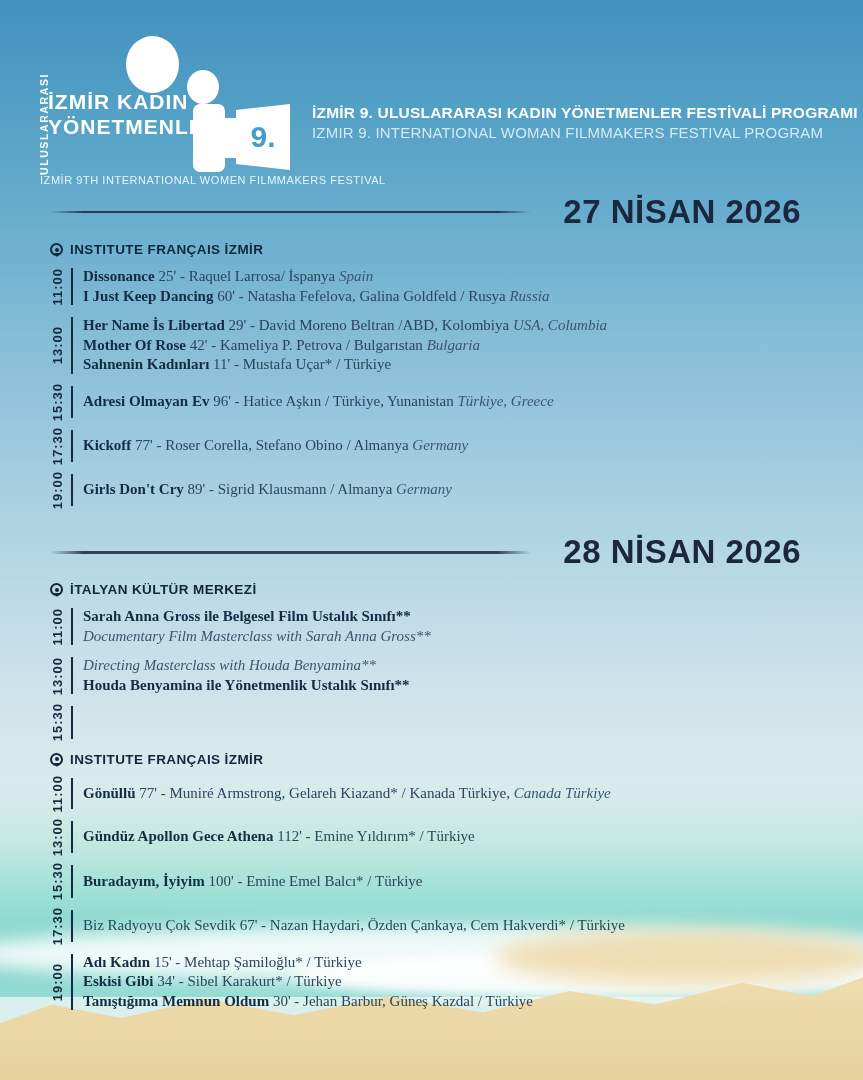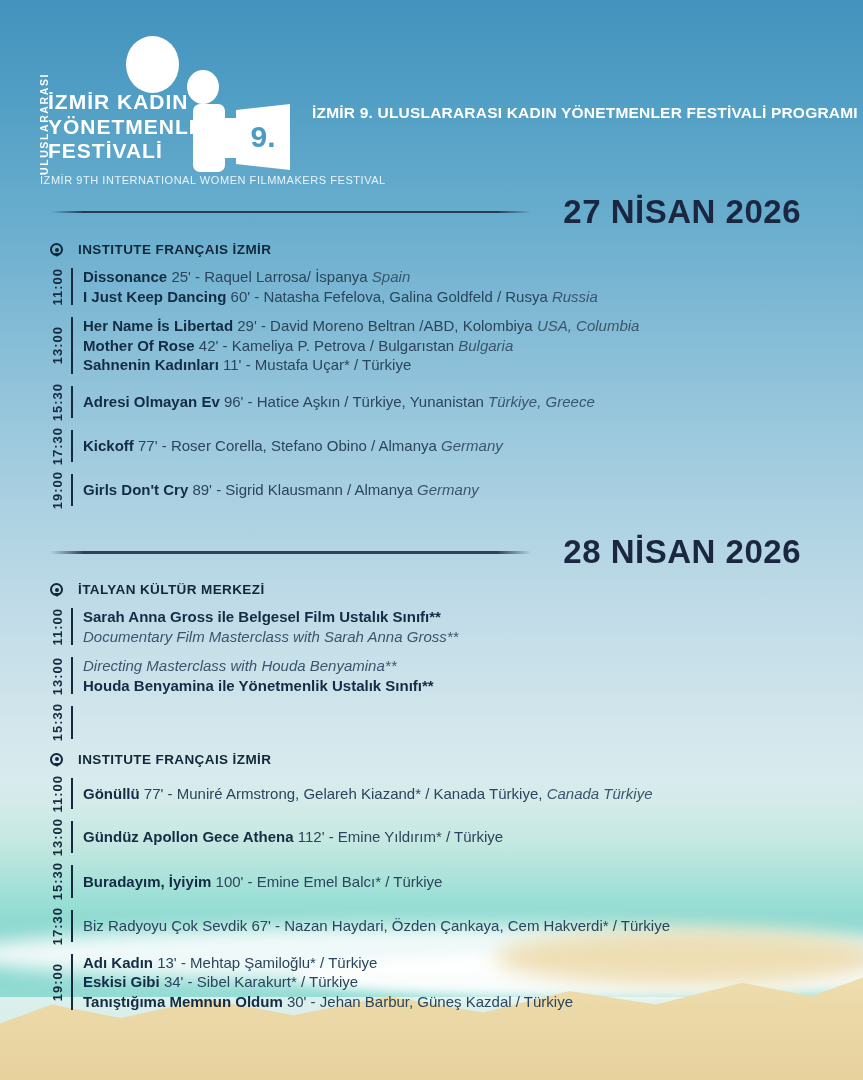--- a/index.html
+++ b/index.html
@@ -56,33 +56,33 @@
 
   
   .content{ position:relative; z-index:2; padding:0 62px 0 50px; }
   .day + .day{ margin-top:23px; }
   .date-row{ display:flex; align-items:center; gap:32px; margin:2px 0 6px; height:40px; }
   .date-line{ flex:1; height:2.5px;
     background:linear-gradient(90deg, rgba(27,39,65,0) 0%, rgba(27,39,65,.85) 7%,
       rgba(27,39,65,.85) 93%, rgba(27,39,65,0) 100%); }
   .date-text{ font-size:33px; font-weight:bold; color:#1b2741; letter-spacing:.5px;
     white-space:nowrap; }
-  .venue{ display:flex; align-items:center; gap:15px; margin:10px 0 8px;
+  .venue{ display:flex; align-items:center; gap:7px; margin:10px 0 8px;
     font-weight:bold; font-size:13.5px; letter-spacing:.4px; color:#10273c; }
   .pin{ position:relative; width:13px; height:13px; border:2.5px solid #10273c;
     border-radius:50%; flex:0 0 auto; }
   .pin::after{ content:''; position:absolute; inset:2.5px; background:#10273c; border-radius:50%; }
   .pin::before{ content:''; position:absolute; left:50%; bottom:-6px; transform:translateX(-50%);
     border:3px solid transparent; border-top:4px solid #10273c; }
   .slot{ display:flex; align-items:center; margin-bottom:6px; }
   .time{ writing-mode:vertical-rl; transform:rotate(180deg); width:15px;
     font-weight:bold; font-size:13px; letter-spacing:1px; color:#15293f;
     text-align:center; line-height:15px; }
   .sep{ width:2px; align-self:stretch; background:#15293f; margin:3px 10px 3px 6px; }
-  .lines{ padding:2px 0; }
+  .lines{ padding:2px 0;font-family:Liberation Serif, serif; }
   .line{ font-size:15px; line-height:19.5px; color:#2b455c; white-space:nowrap; }
   .seg-b{ font-weight:bold; color:#132c44; }
   .seg-n{ color:#2b455c; }
   .seg-i{ font-style:italic; color:#3a566e; }
 </style>
 </head>
 <body>
 
 <div class="page">
 
@@ -98,26 +98,26 @@
       <div class="circle-small"></div>
       <div class="cam-body"></div>
       <div class="cam-neck"></div>
       <div class="cam-screen">
         <span>9.</span>
       </div>
       <div class="logo-vertical">ULUSLARARASI</div>
       <div class="logo-lines">
         <div>İZMİR KADIN</div>
         <div>YÖNETMENLER</div>
-        <div>FESTİVALİ</div>
       </div>
       <div class="logo-sub">İZMİR 9TH INTERNATIONAL WOMEN FILMMAKERS FESTIVAL</div>
     </div>
     <div class="header-titles">
       <div class="ht1">İZMİR 9. ULUSLARARASI KADIN YÖNETMENLER FESTİVALİ PROGRAMI</div>
+      <div class="ht2">IZMIR 9. INTERNATIONAL WOMAN FILMMAKERS FESTIVAL PROGRAM</div>
     </div>
   </div>
 
   <div class="content" id="days-root">
       <section class="day">
         <div class="date-row">
           <div class="date-line"></div>
           <h2 class="date-text">27 NİSAN 2026</h2>
         </div>
         <div class="venue">
@@ -221,21 +221,21 @@
           <div class="time">17:30</div>
           <div class="sep"></div>
           <div class="lines">
             <div class="line"><span class="seg-n">Biz Radyoyu Çok Sevdik 67' - Nazan Haydari, Özden Çankaya, Cem Hakverdi* / Türkiye</span></div>
           </div>
         </div>
         <div class="slot">
           <div class="time">19:00</div>
           <div class="sep"></div>
           <div class="lines">
-            <div class="line"><span class="seg-b">Adı Kadın </span><span class="seg-n">13' - Mehtap Şamiloğlu* / Türkiye</span></div>
+            <div class="line"><span class="seg-b">Adı Kadın </span><span class="seg-n">15' - Mehtap Şamiloğlu* / Türkiye</span></div>
             <div class="line"><span class="seg-b">Eskisi Gibi </span><span class="seg-n">34' - Sibel Karakurt* / Türkiye</span></div>
             <div class="line"><span class="seg-b">Tanıştığıma Memnun Oldum </span><span class="seg-n">30' - Jehan Barbur, Güneş Kazdal / Türkiye</span></div>
           </div>
         </div>
       </section>
     </div>
 
 </div>
 
 </body></html>

